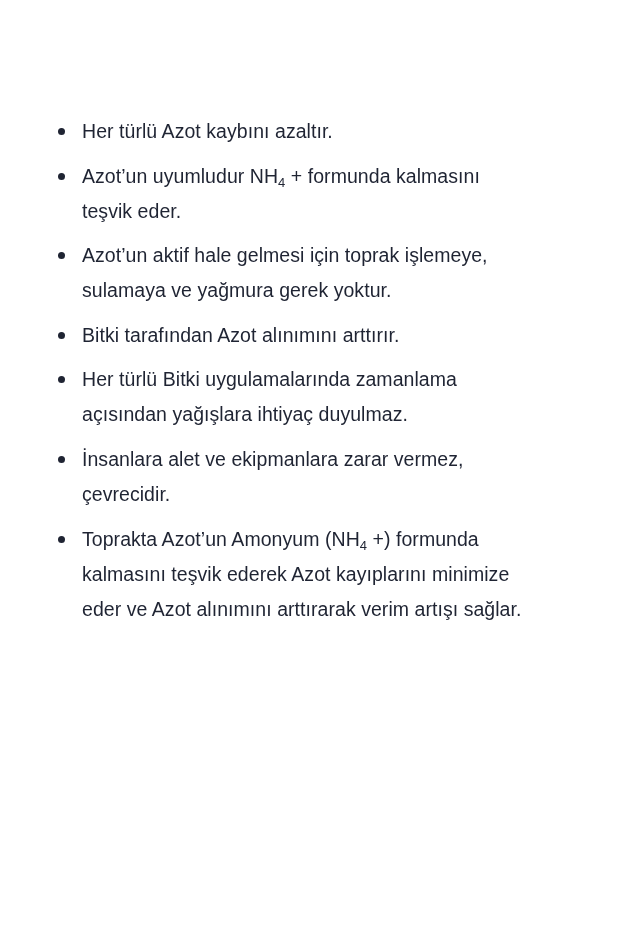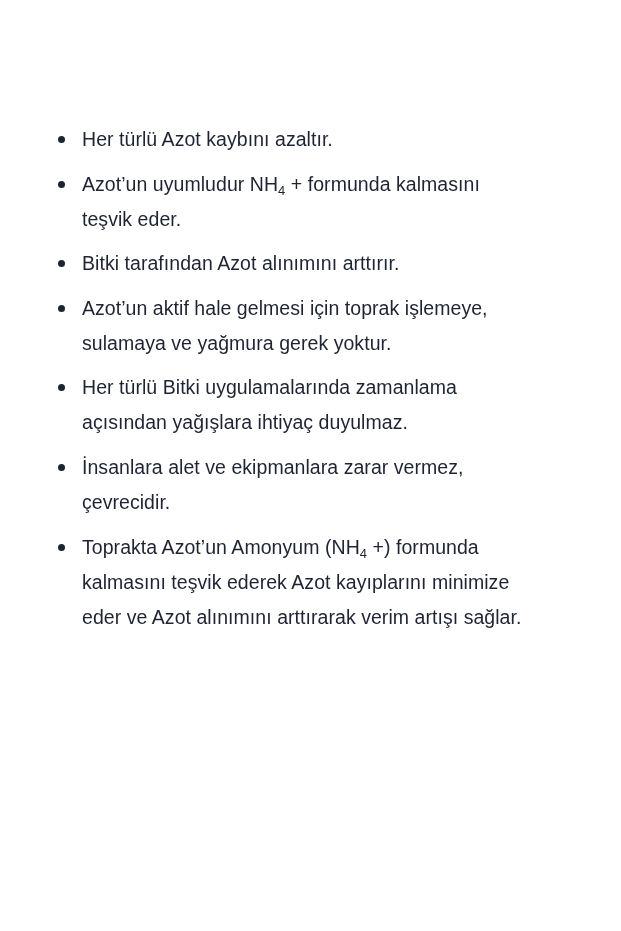--- a/index.html
+++ b/index.html
@@ -12,21 +12,20 @@
       height: 931px;
       overflow: hidden;
       font-family: "Liberation Sans", "DejaVu Sans", sans-serif;
       color: #1f2433;
     }
     .content {
       position: absolute;
       left: 0;
       top: 114px;
       width: 561px;
-      margin-top: 8px;
     }
     ul.features {
       list-style: none;
       margin: 0;
       padding: 0 30px 0 82px;
     }
     ul.features li {
       position: relative;
       font-size: 19.5px;
       line-height: 35px;
@@ -56,25 +55,25 @@
     <li>
       <span class="bullet"></span>
       <span>Her türlü Azot kaybını azaltır.</span>
     </li>
     <li>
       <span class="bullet"></span>
       <span>Azot’un uyumludur NH</span><span class="sub">4</span><span> + formunda kalmasını teşvik eder.</span>
     </li>
     <li>
       <span class="bullet"></span>
-      <span>Bitki tarafından Azot alınımını arttırır.</span>
+      <span>Azot’un aktif hale gelmesi için toprak işlemeye, sulamaya ve yağmura gerek yoktur.</span>
     </li>
     <li>
       <span class="bullet"></span>
-      <span>Azot’un aktif hale gelmesi için toprak işlemeye, sulamaya ve yağmura gerek yoktur.</span>
+      <span>Bitki tarafından Azot alınımını arttırır.</span>
     </li>
     <li>
       <span class="bullet"></span>
       <span>Her türlü Bitki uygulamalarında zamanlama açısından yağışlara ihtiyaç duyulmaz.</span>
     </li>
     <li>
       <span class="bullet"></span>
       <span>İnsanlara alet ve ekipmanlara zarar vermez, çevrecidir.</span>
     </li>
     <li>

